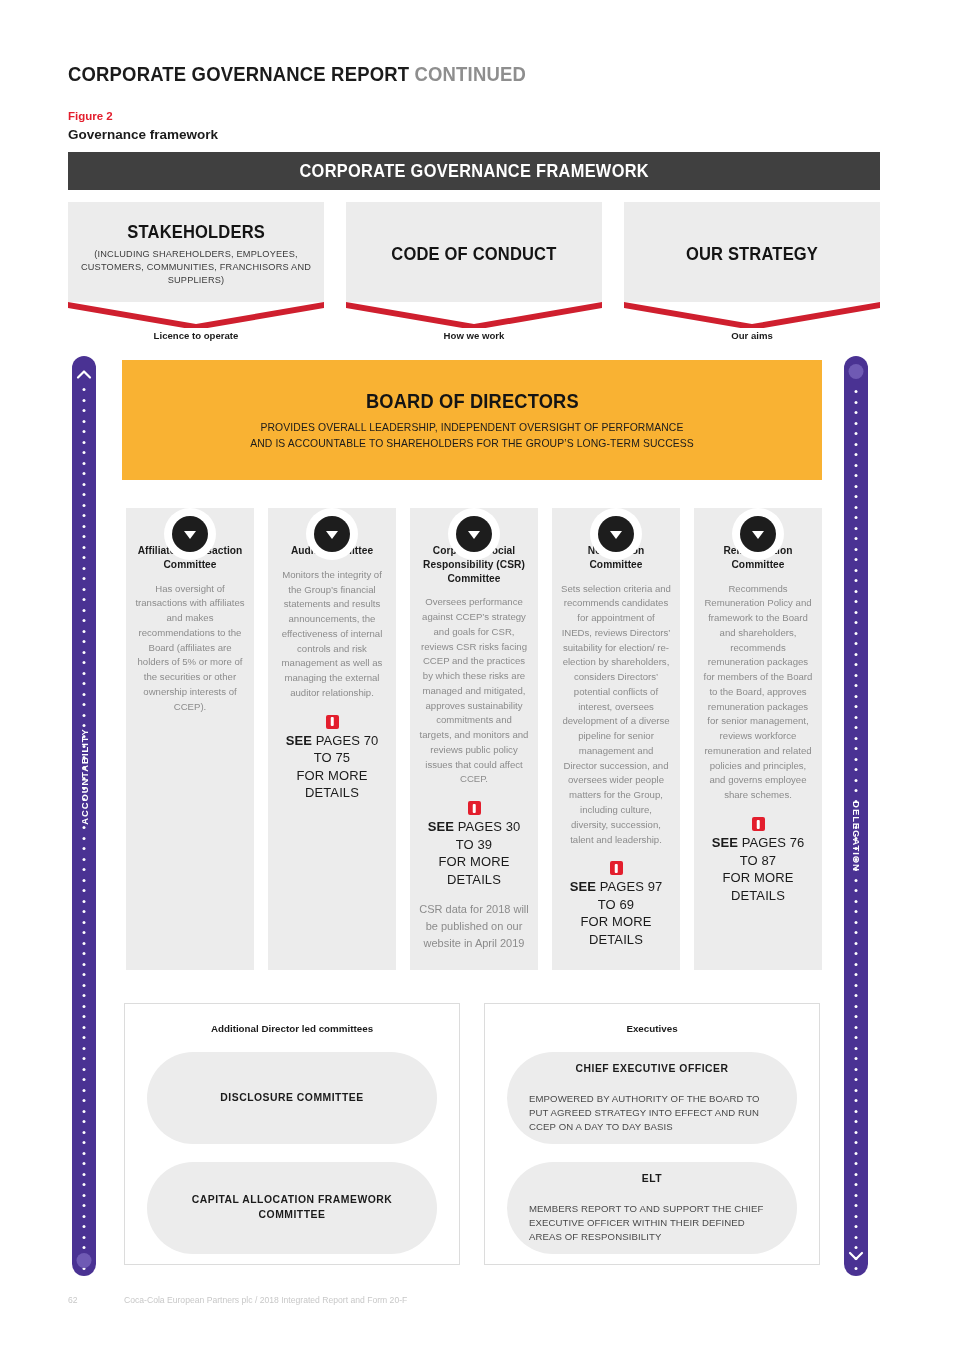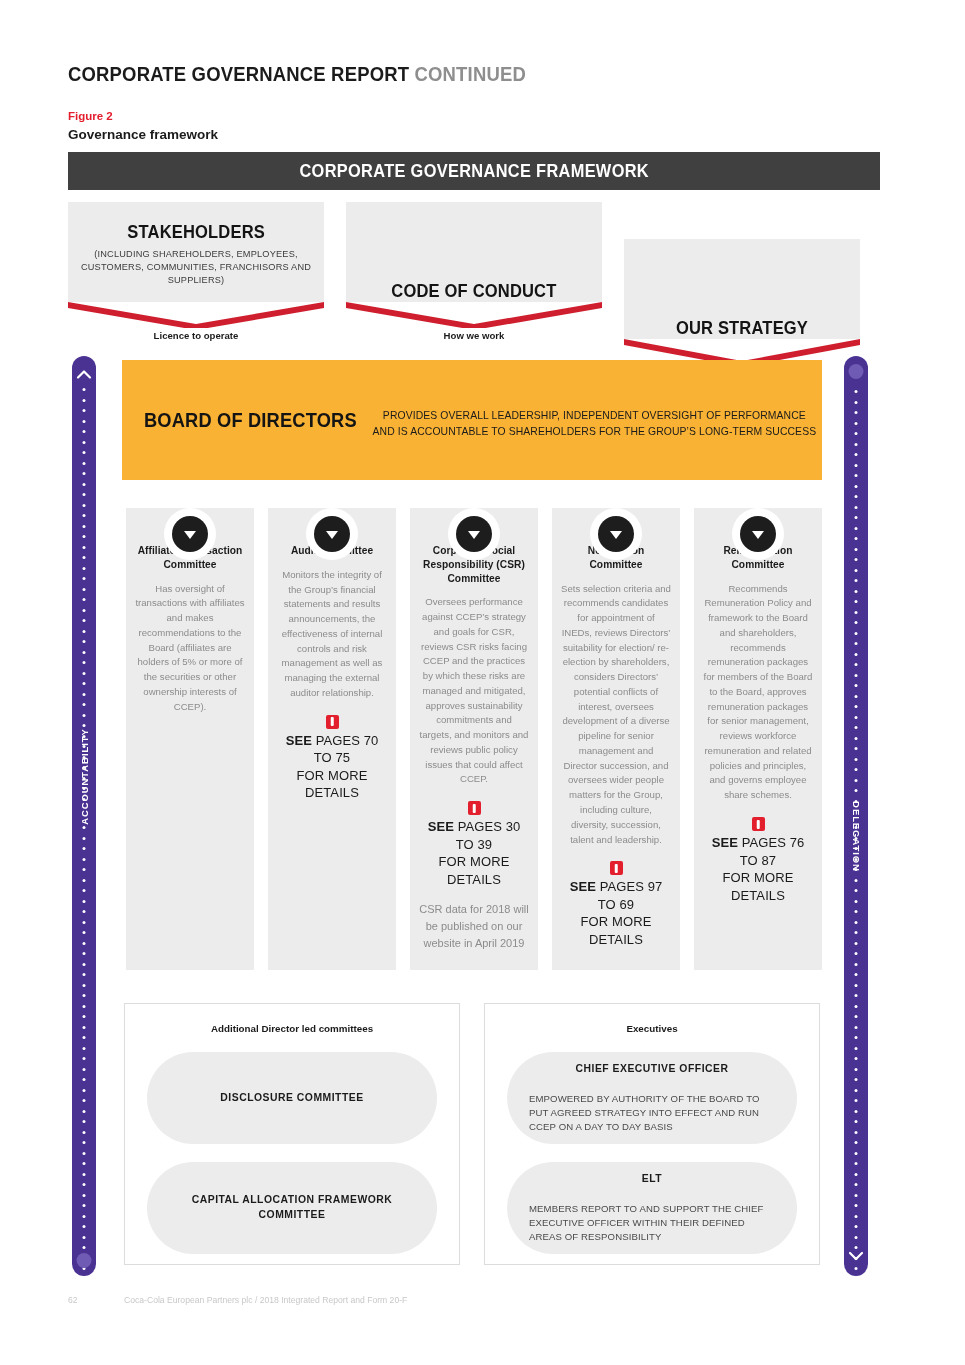--- a/index.html
+++ b/index.html
@@ -61,21 +61,21 @@
     font-weight: 700; font-size: 19px; color: #141414;
     letter-spacing: .2px; text-transform: uppercase;
     transform: scaleX(.87);
     text-align: center;
   }
   .tbox-sub {
     margin-top: 5px;
     font-size: 9.2px; color: #3b3b3b; line-height: 1.42;
     text-align: center; letter-spacing: .2px; text-transform: uppercase;
   }
-  .tbox.mid .tbox-body, .tbox.right .tbox-body { justify-content: flex-end; }
+  .tbox.mid .tbox-body, .tbox.right .tbox-body { justify-content: center; }
   
   .chev {
     position: absolute; left: 0; top: 100px; width: 100%; height: 26px;
   }
   .chev svg { display: block; width: 100%; height: 26px; }
   .tbox-cap {
     position: absolute; left: 0; top: 128px; width: 100%;
     text-align: center; font-size: 9.6px; font-weight: 700; color: #1b1b1b;
   }
 
@@ -110,21 +110,21 @@
     letter-spacing: 1px; white-space: nowrap;
   }
   .rail.left .rail-text  { transform: translateX(-50%) rotate(-90deg); top: 415px; }
   .rail.right .rail-text { transform: translateX(-50%) rotate(90deg);  top: 475px; }
 
   
   .board {
     position: absolute; left: 122px; top: 360px;
     width: 700px; height: 120px;
     background: #f9b233;
-    display: flex; flex-direction: row;
+    display: flex; flex-direction: column;
     align-items: center; justify-content: center;
   }
   .board-title {
     font-family: "Liberation Sans Narrow", "Liberation Sans", sans-serif;
     font-weight: 700; font-size: 21px; color: #141414;
     text-transform: uppercase; letter-spacing: .2px;
     transform: scaleX(.87);
   }
   .board-sub {
     margin-top: 7px; text-align: center;
@@ -272,21 +272,21 @@
         <div class="tbox-title">CODE OF CONDUCT</div>
       </div>
       <div class="chev">
         <svg viewBox="0 0 256 26" preserveAspectRatio="none" aria-hidden="true">
           <path d="M0 0 L128 22 L256 0 L256 6 L128 28 L0 6 Z" fill="#cf1f2e"></path>
         </svg>
       </div>
       <div class="tbox-cap">How we work</div>
     </div>
 
-    <div class="tbox right" style="left:556px; width:236px;margin-top:37px;">
+    <div class="tbox right" style="left:556px; width:256px;">
       <div class="tbox-body">
         <div class="tbox-title">OUR STRATEGY</div>
       </div>
       <div class="chev">
         <svg viewBox="0 0 256 26" preserveAspectRatio="none" aria-hidden="true">
           <path d="M0 0 L128 22 L256 0 L256 6 L128 28 L0 6 Z" fill="#cf1f2e"></path>
         </svg>
       </div>
       <div class="tbox-cap">Our aims</div>
     </div>

